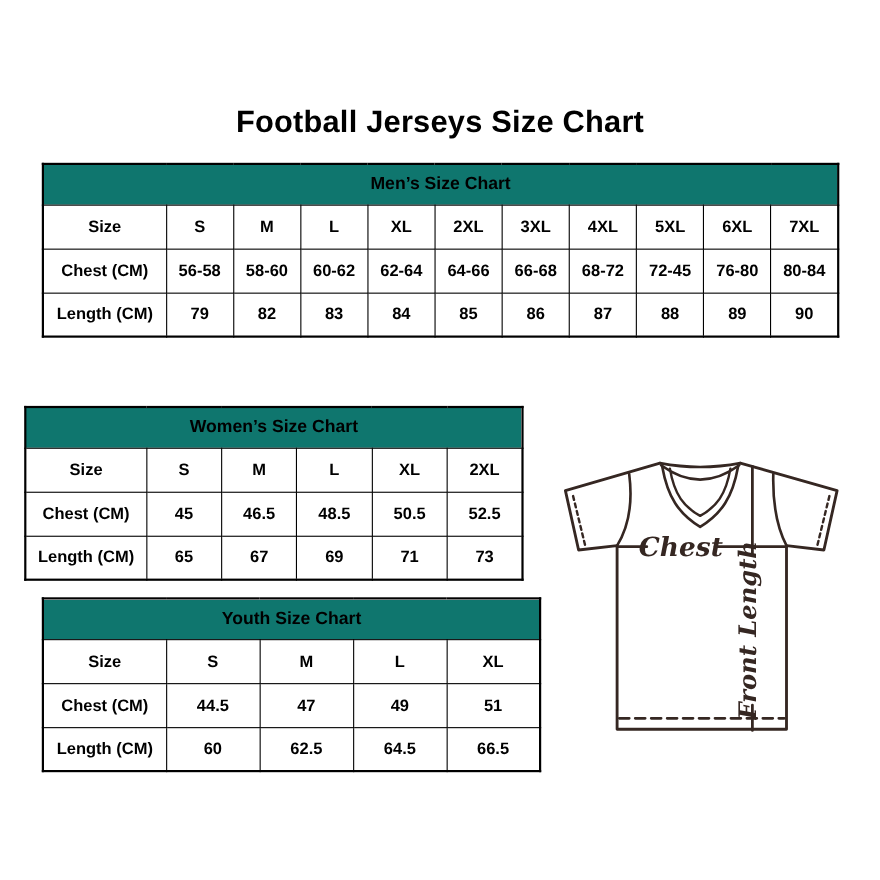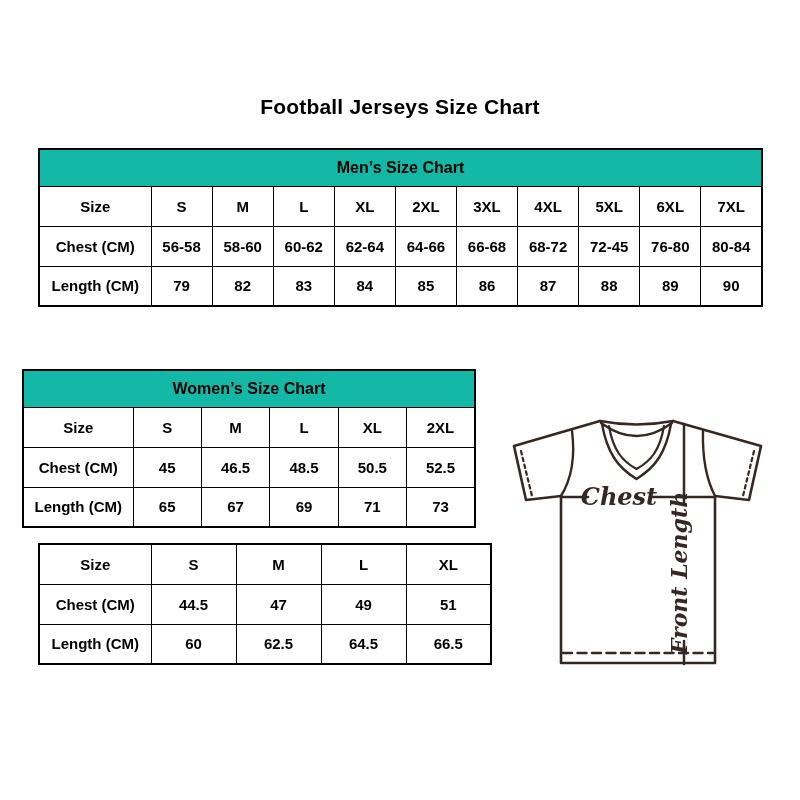--- a/index.html
+++ b/index.html
@@ -1,25 +1,25 @@
 <!DOCTYPE html>
 <html><head>
 <meta charset="utf-8">
 <style>
   html,body{margin:0;padding:0;background:#ffffff;}
   .canvas{position:relative;width:800px;height:800px;background:#ffffff;overflow:hidden;
           font-family:"Liberation Sans", sans-serif;color:#000;}
   .page-title{position:absolute;left:0;top:95px;width:100%;text-align:center;
-              font-size:21px;font-weight:bold;letter-spacing:.2px;}
+              font-size:28px;font-weight:bold;letter-spacing:.2px;}
   table.size-table{position:absolute;border-collapse:collapse;table-layout:fixed;
                    background:#fff;border:2px solid #000;}
   table.size-table td{border:1.5px solid #000;text-align:center;vertical-align:middle;
                       font-weight:bold;font-size:15px;padding:0;overflow:hidden;white-space:nowrap;}
   tr.hdr{height:37px;}
-  tr.hdr td{background:#14b8a6;font-size:16px;}
+  tr.hdr td{background:#0f766e;font-size:16px;}
   tr.data-row{height:40px;}
   .tbl-men{left:38px;top:148px;width:725px;}
   .tbl-women{left:22px;top:369px;width:454px;}
   .tbl-youth{left:38px;top:543px;width:454px;}
   .tbl-men col.c0{width:112px;}
   .tbl-women col.c0{width:110px;}
   .tbl-youth col.c0{width:112px;}
   .jersey-wrap{position:absolute;left:500px;top:405px;width:275px;height:270px;text-align:center;}
   .jersey-wrap svg{display:block;width:100%;height:100%;}
   .jersey-text{font-family:"DejaVu Serif","Liberation Serif",serif;font-style:italic;font-weight:bold;}
@@ -133,20 +133,23 @@
 
   <table class="size-table tbl-youth">
     <colgroup>
         <col class="c0">
         <col>
         <col>
         <col>
         <col>
       </colgroup>
     <tbody>
+      <tr class="hdr">
+          <td colspan="5">Youth Size Chart</td>
+        </tr>
       <tr class="data-row">
         <td>Size</td>
         <td>S</td>
         <td>M</td>
         <td>L</td>
         <td>XL</td>
       </tr>
       <tr class="data-row">
         <td>Chest (CM)</td>
         <td>44.5</td>

